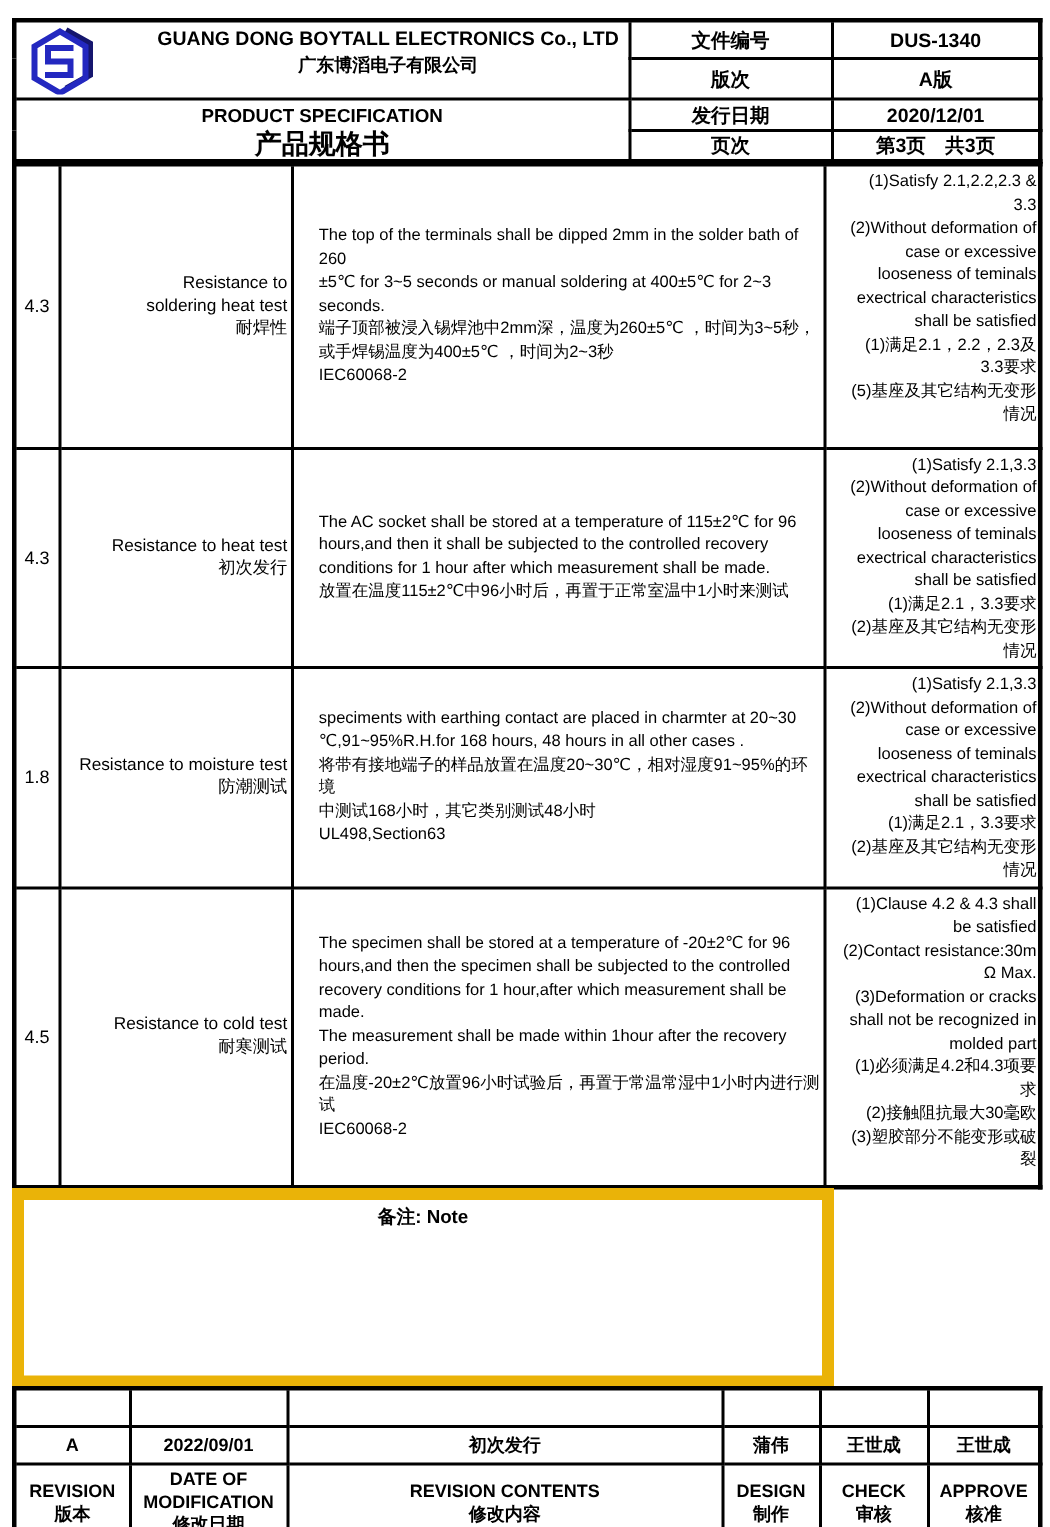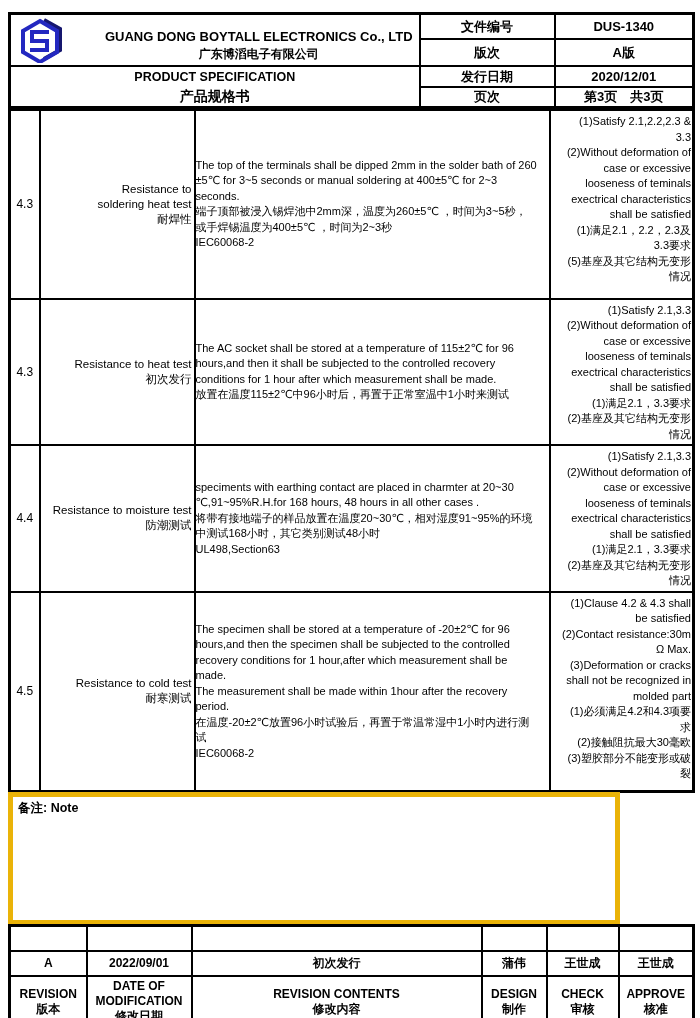--- a/index.html
+++ b/index.html
@@ -7,37 +7,37 @@
     width:700px;height:1018px;background:#ffffff;margin:0 auto;
     font-family:"Liberation Sans","DejaVu Sans",sans-serif;color:#000;
     box-sizing:border-box;padding:12px 8px 0 8px;position:relative;
   }
   table{border-collapse:collapse;table-layout:fixed;width:684px;}
   td{border:2px solid #000;padding:0;overflow:hidden;vertical-align:middle;}
   table.tbl{border:3px solid #000;}
   .pre{white-space:pre-line;}
   
   .company-cell{padding:2px 4px;}
-  .company-flex{display:flex;align-items:flex-end;gap:36px;}
+  .company-flex{display:flex;align-items:flex-start;gap:36px;}
   .logo-wrap{width:52px;flex:0 0 52px;display:flex;justify-content:center;}
   .company-text{flex:1;text-align:center;}
   .company-en{font-weight:bold;font-size:13px;line-height:17px;}
   .company-cn{font-weight:bold;font-size:12px;line-height:18px;}
   .title-en{font-weight:bold;font-size:12.5px;line-height:19px;text-align:center;}
-  .title-cn{font-weight:bold;font-size:14px;line-height:18px;text-align:center;}
+  .title-cn{font-weight:bold;font-size:18px;line-height:18px;text-align:center;}
   .hlabel,.hvalue{font-weight:bold;font-size:13px;text-align:center;}
   
   .no-cell{font-size:12px;text-align:center;}
   .name-cell{font-size:11.5px;text-align:right;line-height:15px;padding:2px;}
-  .desc-cell{font-size:11px;line-height:15.5px;text-align:left;padding:2px 2px 2px 0;vertical-align:middle;}
+  .desc-cell{font-size:11px;line-height:15.5px;text-align:left;padding:2px 2px 2px 17px;vertical-align:middle;}
   .crit-cell{font-size:11px;line-height:15.5px;text-align:right;padding:3px 1px 2px 4px;vertical-align:top;}
   
   .note-box{
-    width:612px;height:133px;border:5px solid #eab308;box-sizing:border-box;
-    margin-top:-1px;font-weight:bold;font-size:12.5px;padding:3px 5px;
+    width:548px;height:133px;border:8px solid #eab308;box-sizing:border-box;
+    margin-top:-1px;font-weight:bold;font-size:12.5px;padding:3px 5px;text-align:center;
   }
   
   .rev-entry{font-weight:bold;font-size:12px;text-align:center;}
   .rev-head{font-weight:bold;font-size:12px;line-height:15px;text-align:center;padding:2px 0;}
   .mt{margin-top:-1px;}
 </style>
 </head>
 <body>
 
 <div class="page">
@@ -134,21 +134,21 @@
 (2)Without deformation of
 case or excessive
 looseness of teminals
 exectrical characteristics
 shall be satisfied
 (1)满足2.1，3.3要求
 (2)基座及其它结构无变形
 情况</td>
     </tr>
     <tr style="height:143px">
-      <td class="no-cell">4.4</td>
+      <td class="no-cell">1.8</td>
       <td class="name-cell">
         <div class="pre">Resistance to moisture test</div>
         <div>防潮测试</div>
       </td>
       <td class="desc-cell pre">speciments with earthing contact are placed in charmter at 20~30
 ℃,91~95%R.H.for 168 hours, 48 hours in all other cases .
 将带有接地端子的样品放置在温度20~30℃，相对湿度91~95%的环境
 中测试168小时，其它类别测试48小时
 UL498,Section63</td>
       <td class="crit-cell pre">(1)Satisfy 2.1,3.3

